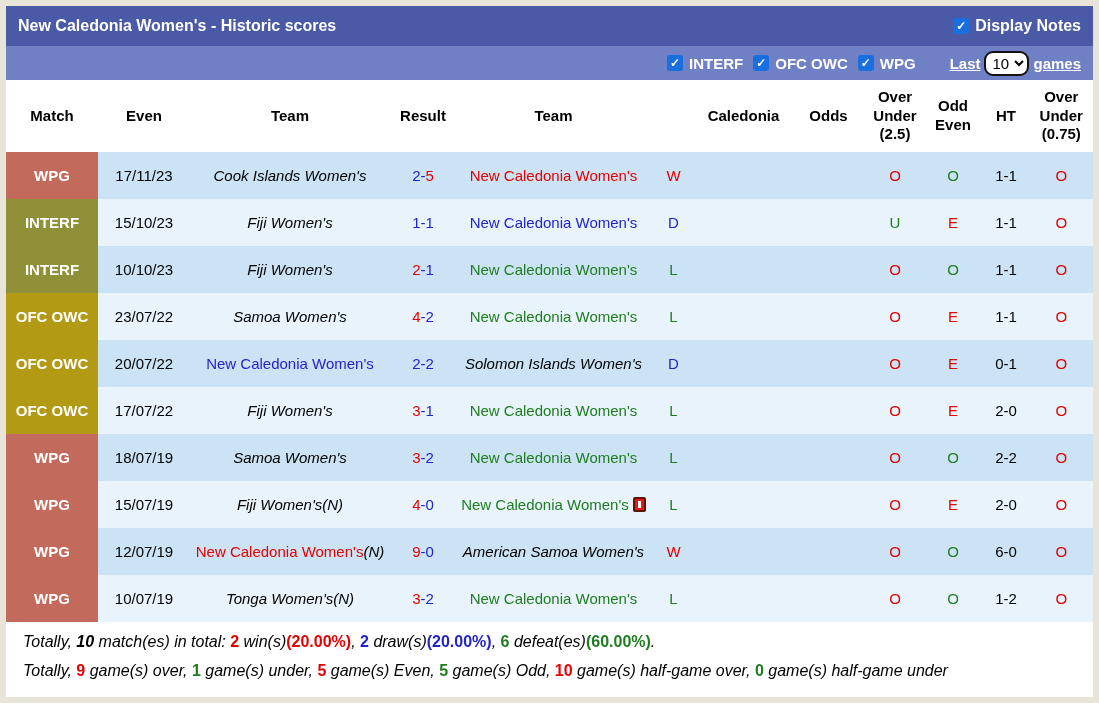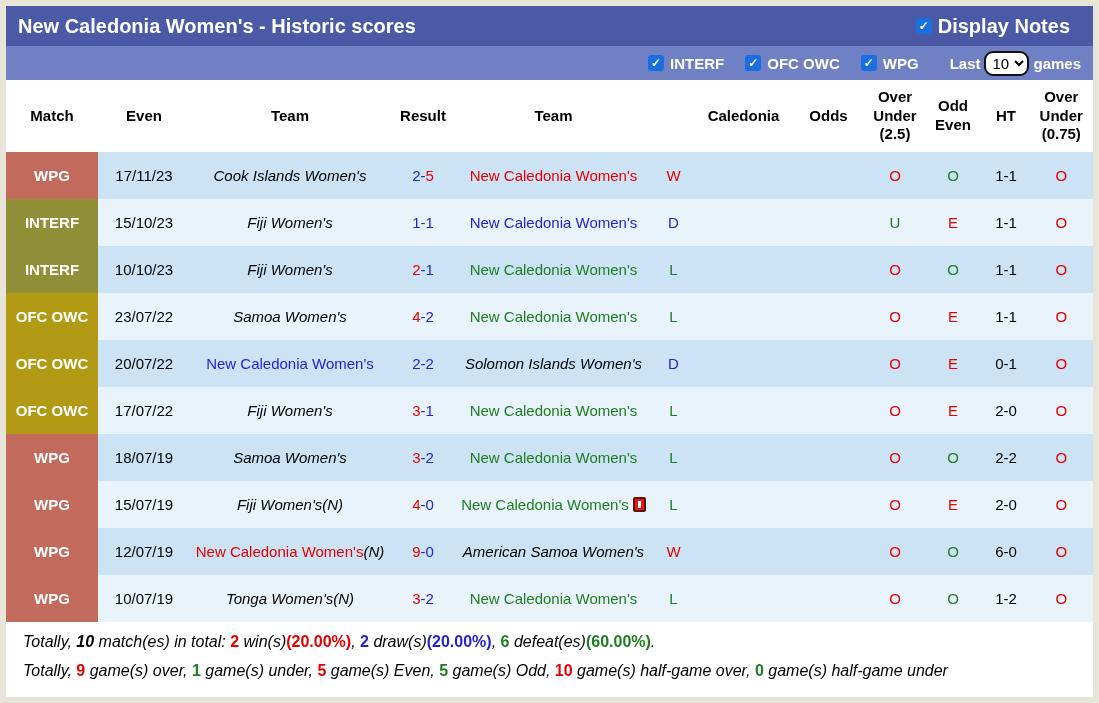--- a/index.html
+++ b/index.html
@@ -9,39 +9,39 @@
     background: #ffffff;
     border: 6px solid #e8e4d8;
     overflow: hidden;
   }
   
   .titlebar {
     background: #4a5aa6;
     height: 40px;
     display: flex; align-items: center; justify-content: space-between;
     padding: 8px 12px;
-    color: #fff; font-weight: bold; font-size: 20px;
+    color: #fff; font-weight: bold; font-size: 16px;
   }
   .filterbar {
     background: #7080c4;
     height: 34px;
     display: flex; align-items: center; justify-content: flex-end;
     gap: 10px; padding: 0 12px;
     color: #fff; font-weight: bold; font-size: 15px;
   }
   .cb {
     display: inline-block; width: 16px; height: 16px;
     background: #1a6fdf; border-radius: 3px;
     color: #fff; text-align: center; line-height: 16px;
     font-size: 12px; font-weight: bold; cursor: pointer;
     flex: 0 0 auto;
   }
   .cb::after { content: "✓"; }
-  .cblabel { display: inline-flex; align-items: center; gap: 6px; margin-right: 11px; }
-  .lastwrap { display: inline-flex; align-items: center; gap: 4px; margin-left: 10px; }
+  .cblabel { display: inline-flex; align-items: center; gap: 6px; margin-right: 0; }
+  .lastwrap { display: inline-flex; align-items: center; gap: 4px; margin-left: 24px; text-decoration: underline; }
   select.lastgames {
     font-family: "Liberation Sans", sans-serif;
     font-size: 15px; color: #000;
     background: #fff; border: 2px solid #111; border-radius: 9px;
     height: 25px; padding: 0 2px;
   }
   
   table.scores {
     width: 1087px; border-collapse: collapse; table-layout: fixed;
     font-size: 15px; color: #000;

